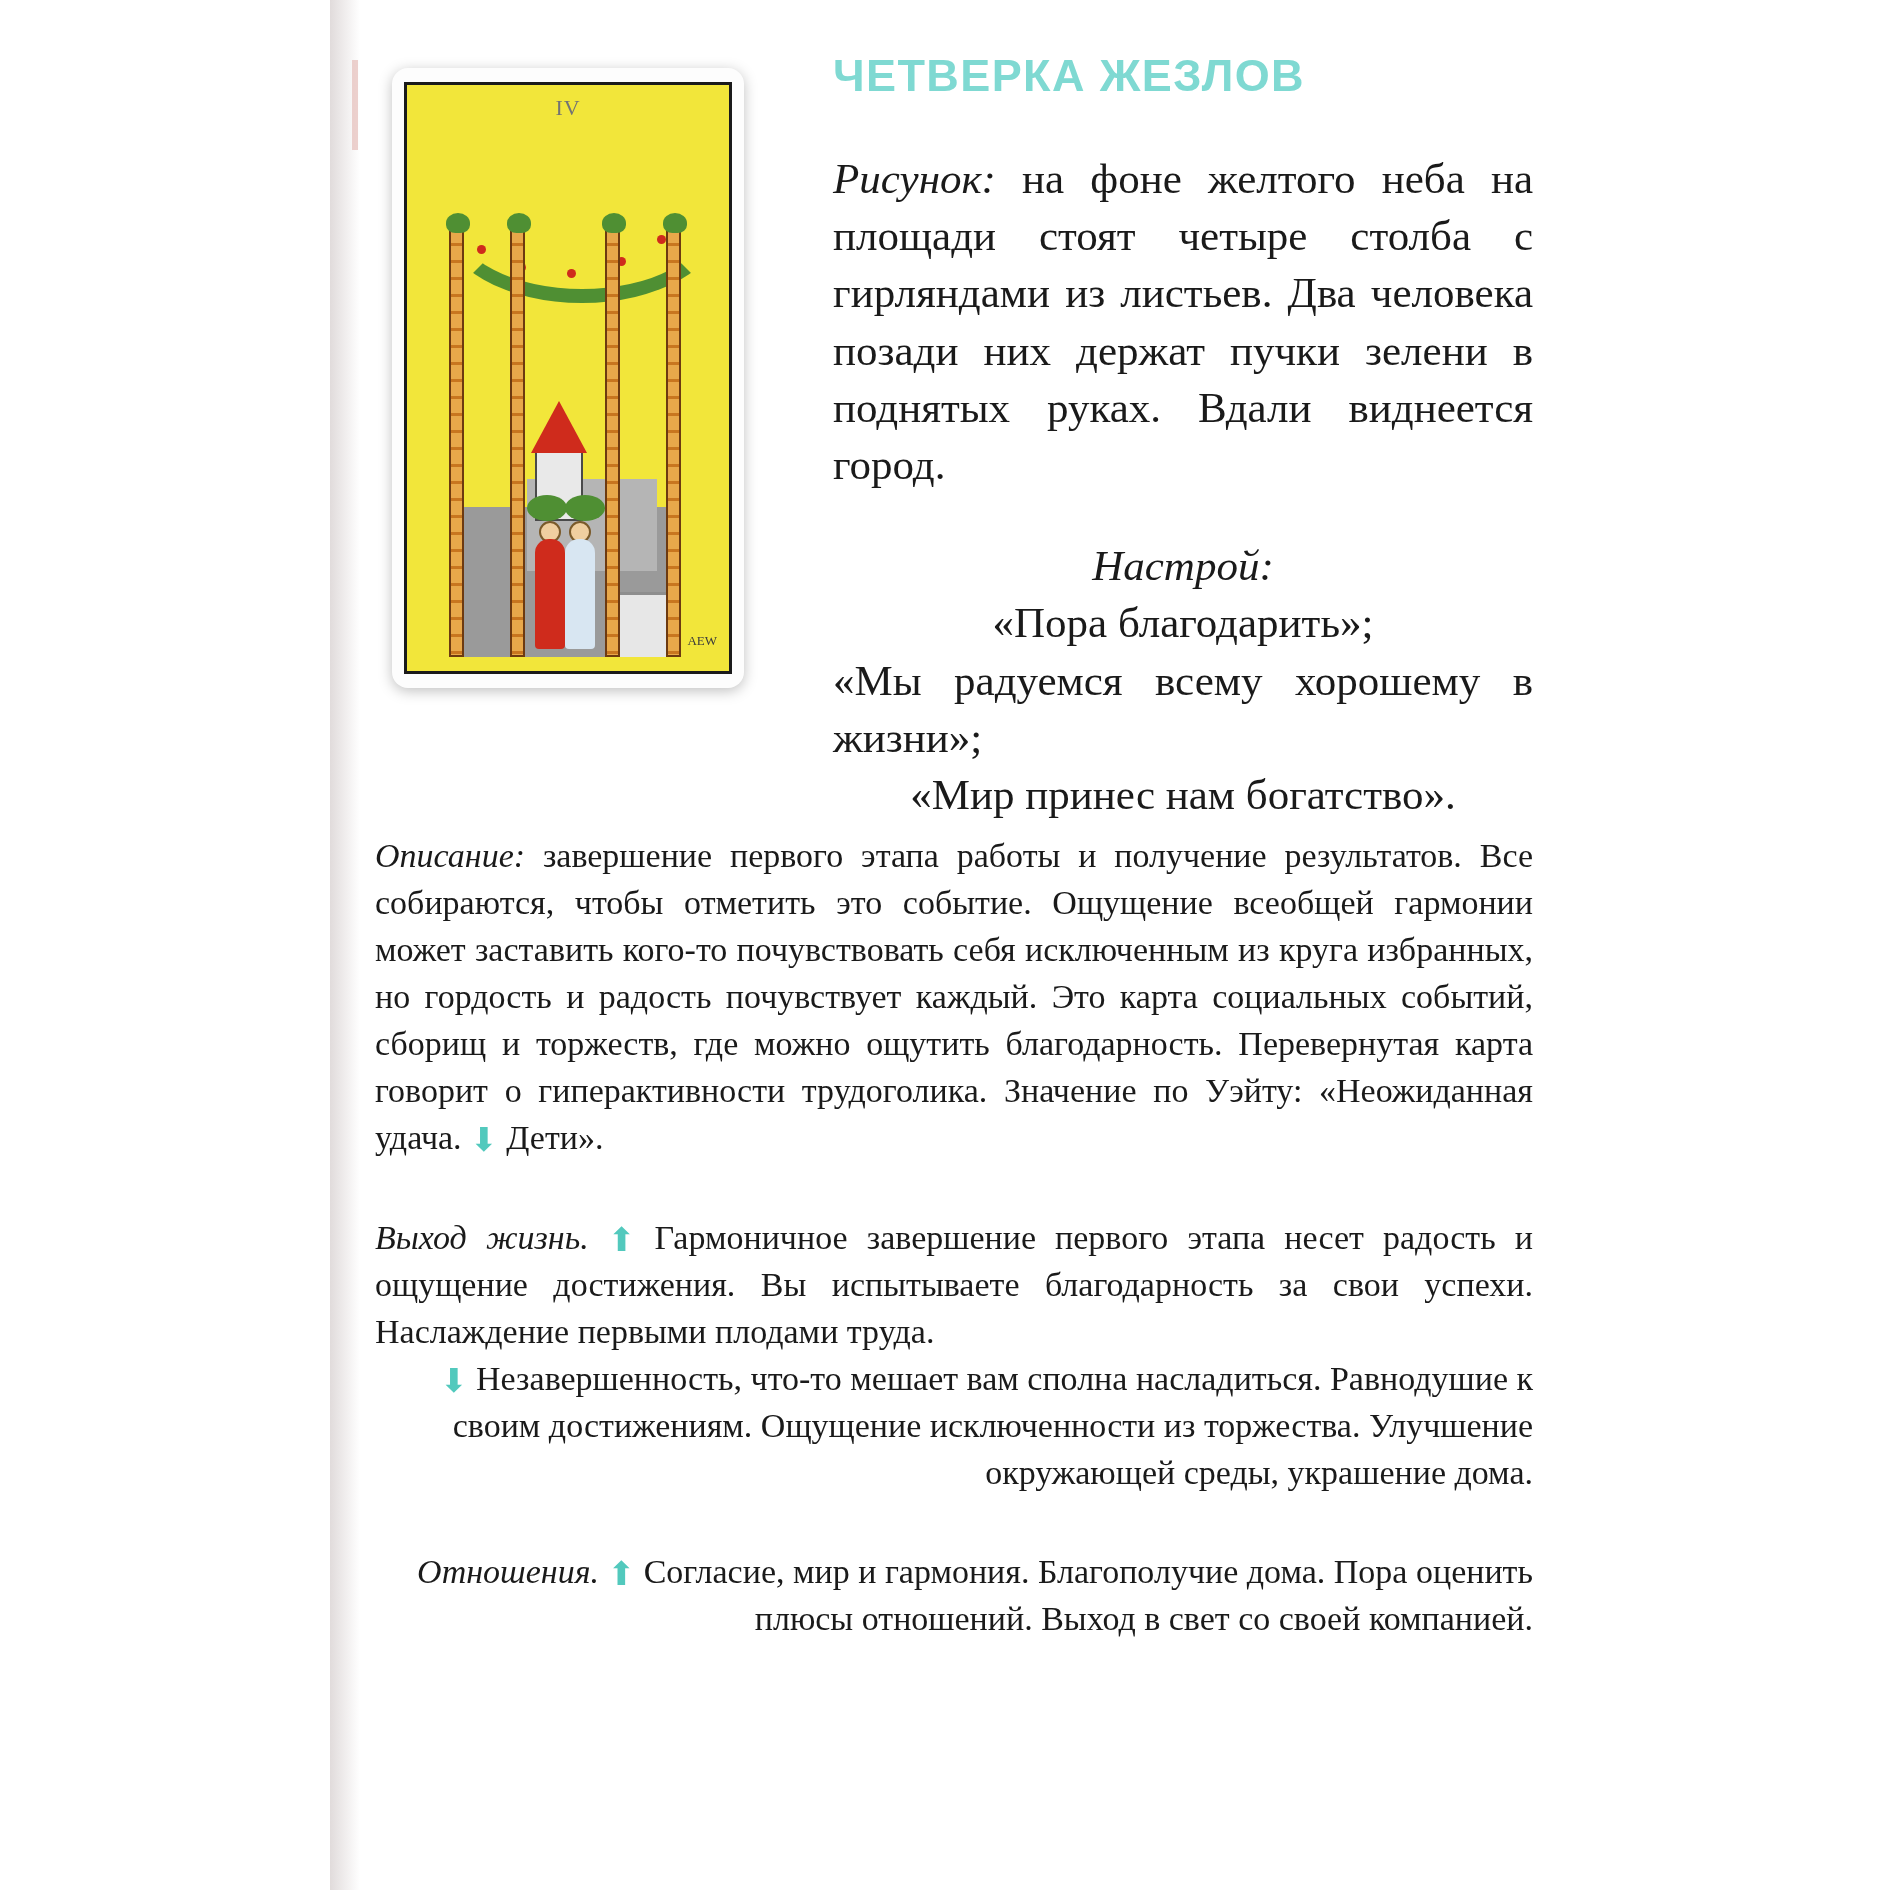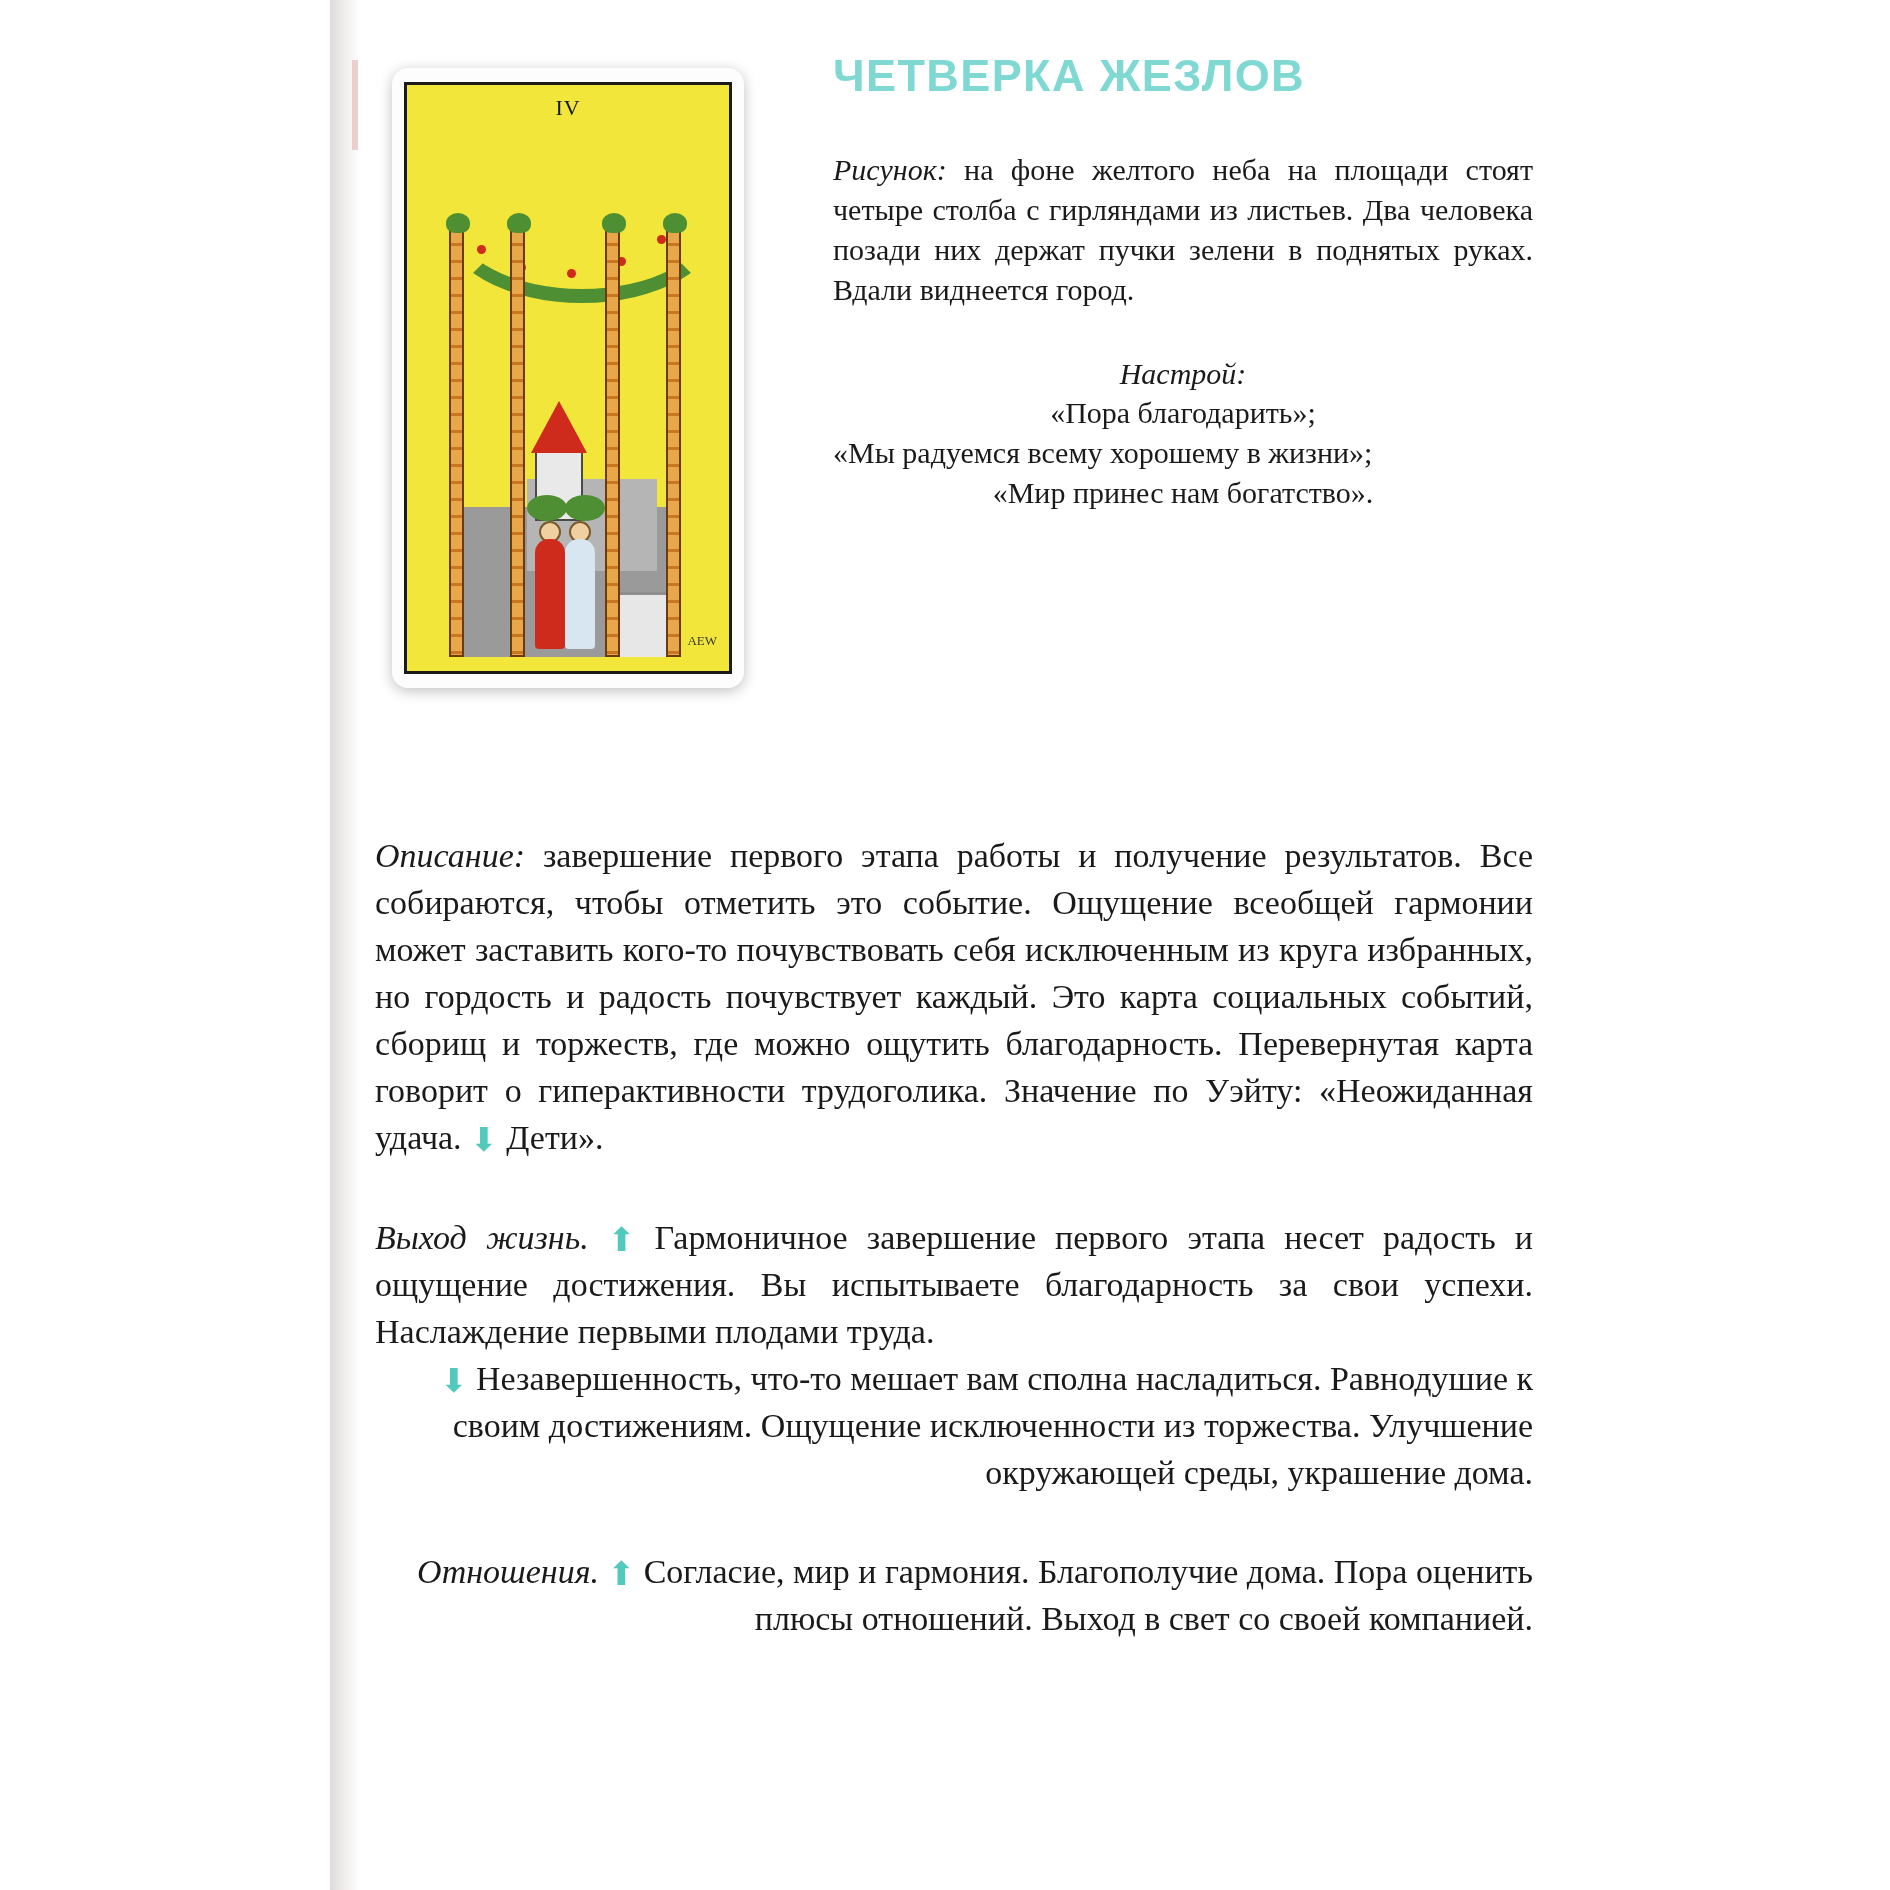--- a/index.html
+++ b/index.html
@@ -79,21 +79,21 @@
     overflow: hidden;
   }
   .card .numeral {
     position: absolute;
     top: 10px;
     left: 0;
     width: 100%;
     text-align: center;
     font-family: "Liberation Serif", serif;
     font-size: 22px;
-    color: #0f172a;
+    color: #737373;
     letter-spacing: 1px;
   }
   
   .wand {
     position: absolute;
     bottom: 14px;
     width: 15px;
     background: #e0922f;
     border: 2px solid #6d3a10;
     box-sizing: border-box;
@@ -213,21 +213,21 @@
     color: #3b3b3b;
     font-family: "Liberation Serif", serif;
   }
 
   
   .right-col {
     position: absolute;
     left: 833px;
     top: 150px;
     width: 700px;
-    font-size: 30px;
+    font-size: 43px;
     line-height: 1.33;
     text-align: justify;
   }
   .right-col p { margin: 0 0 0 0; }
   .gap-lg { height: 44px; }
   .mood-line { text-align: center; }
 
   .full-col {
     position: absolute;
     left: 375px;

